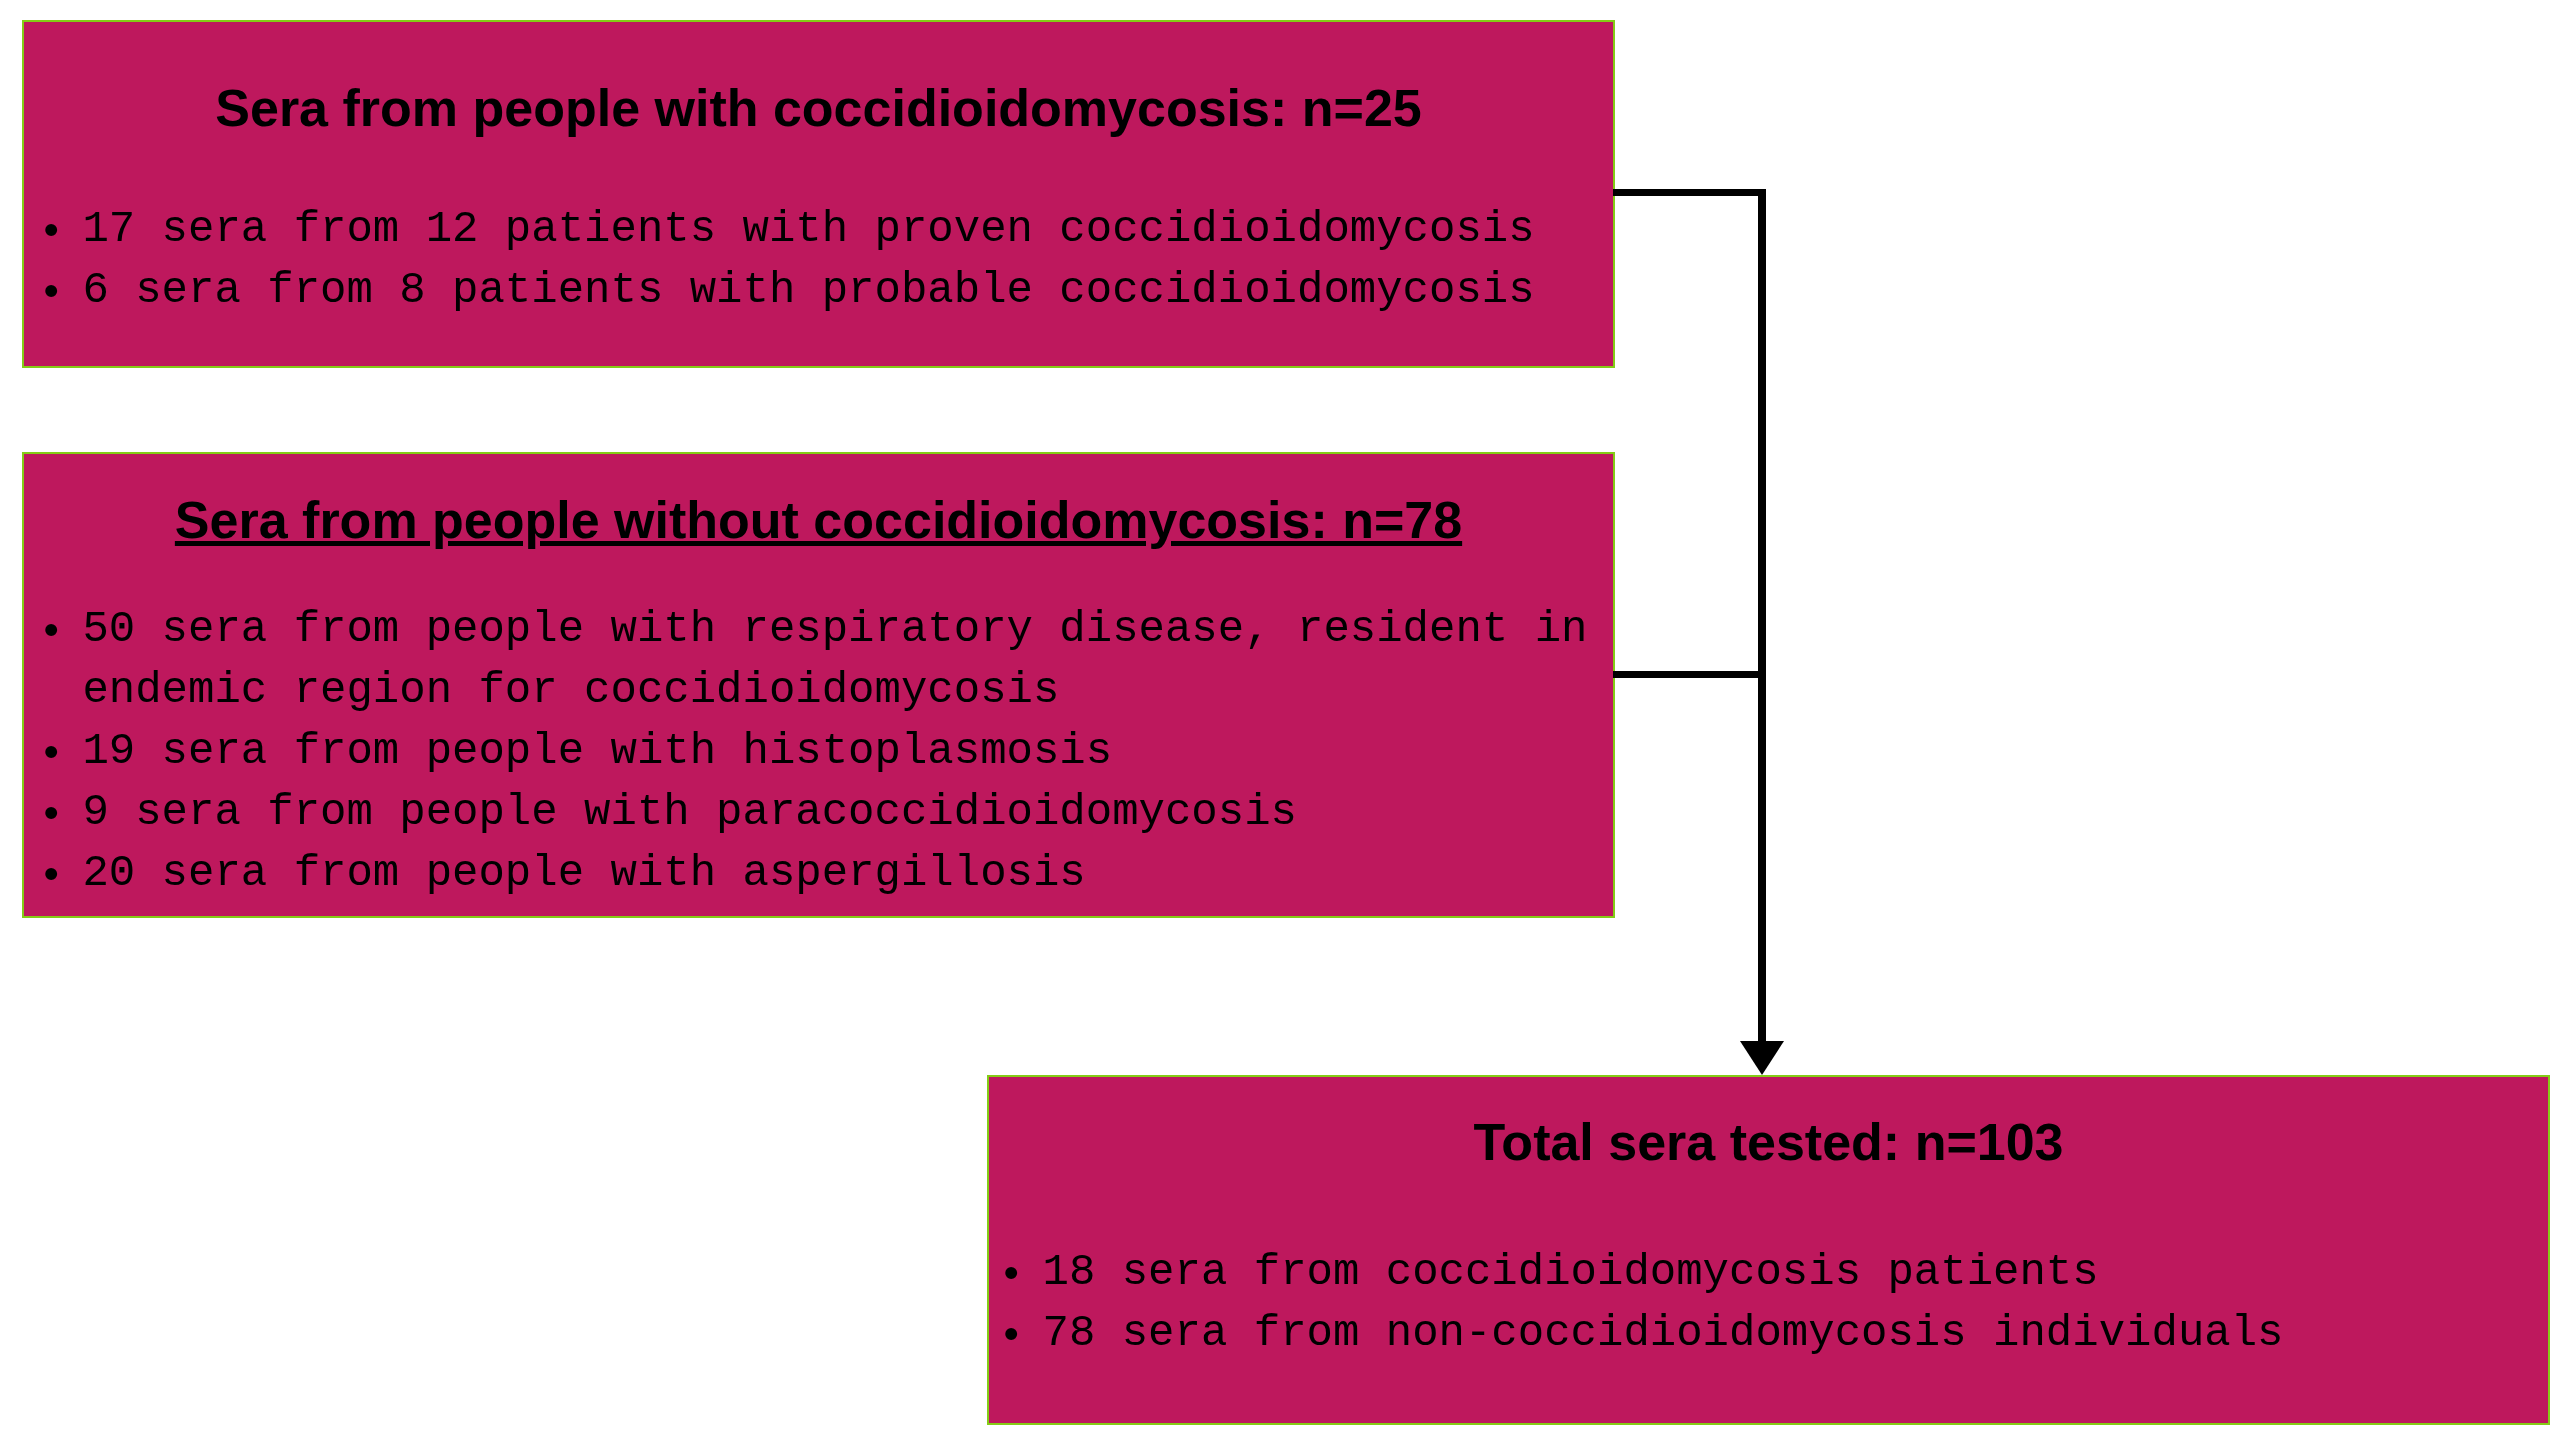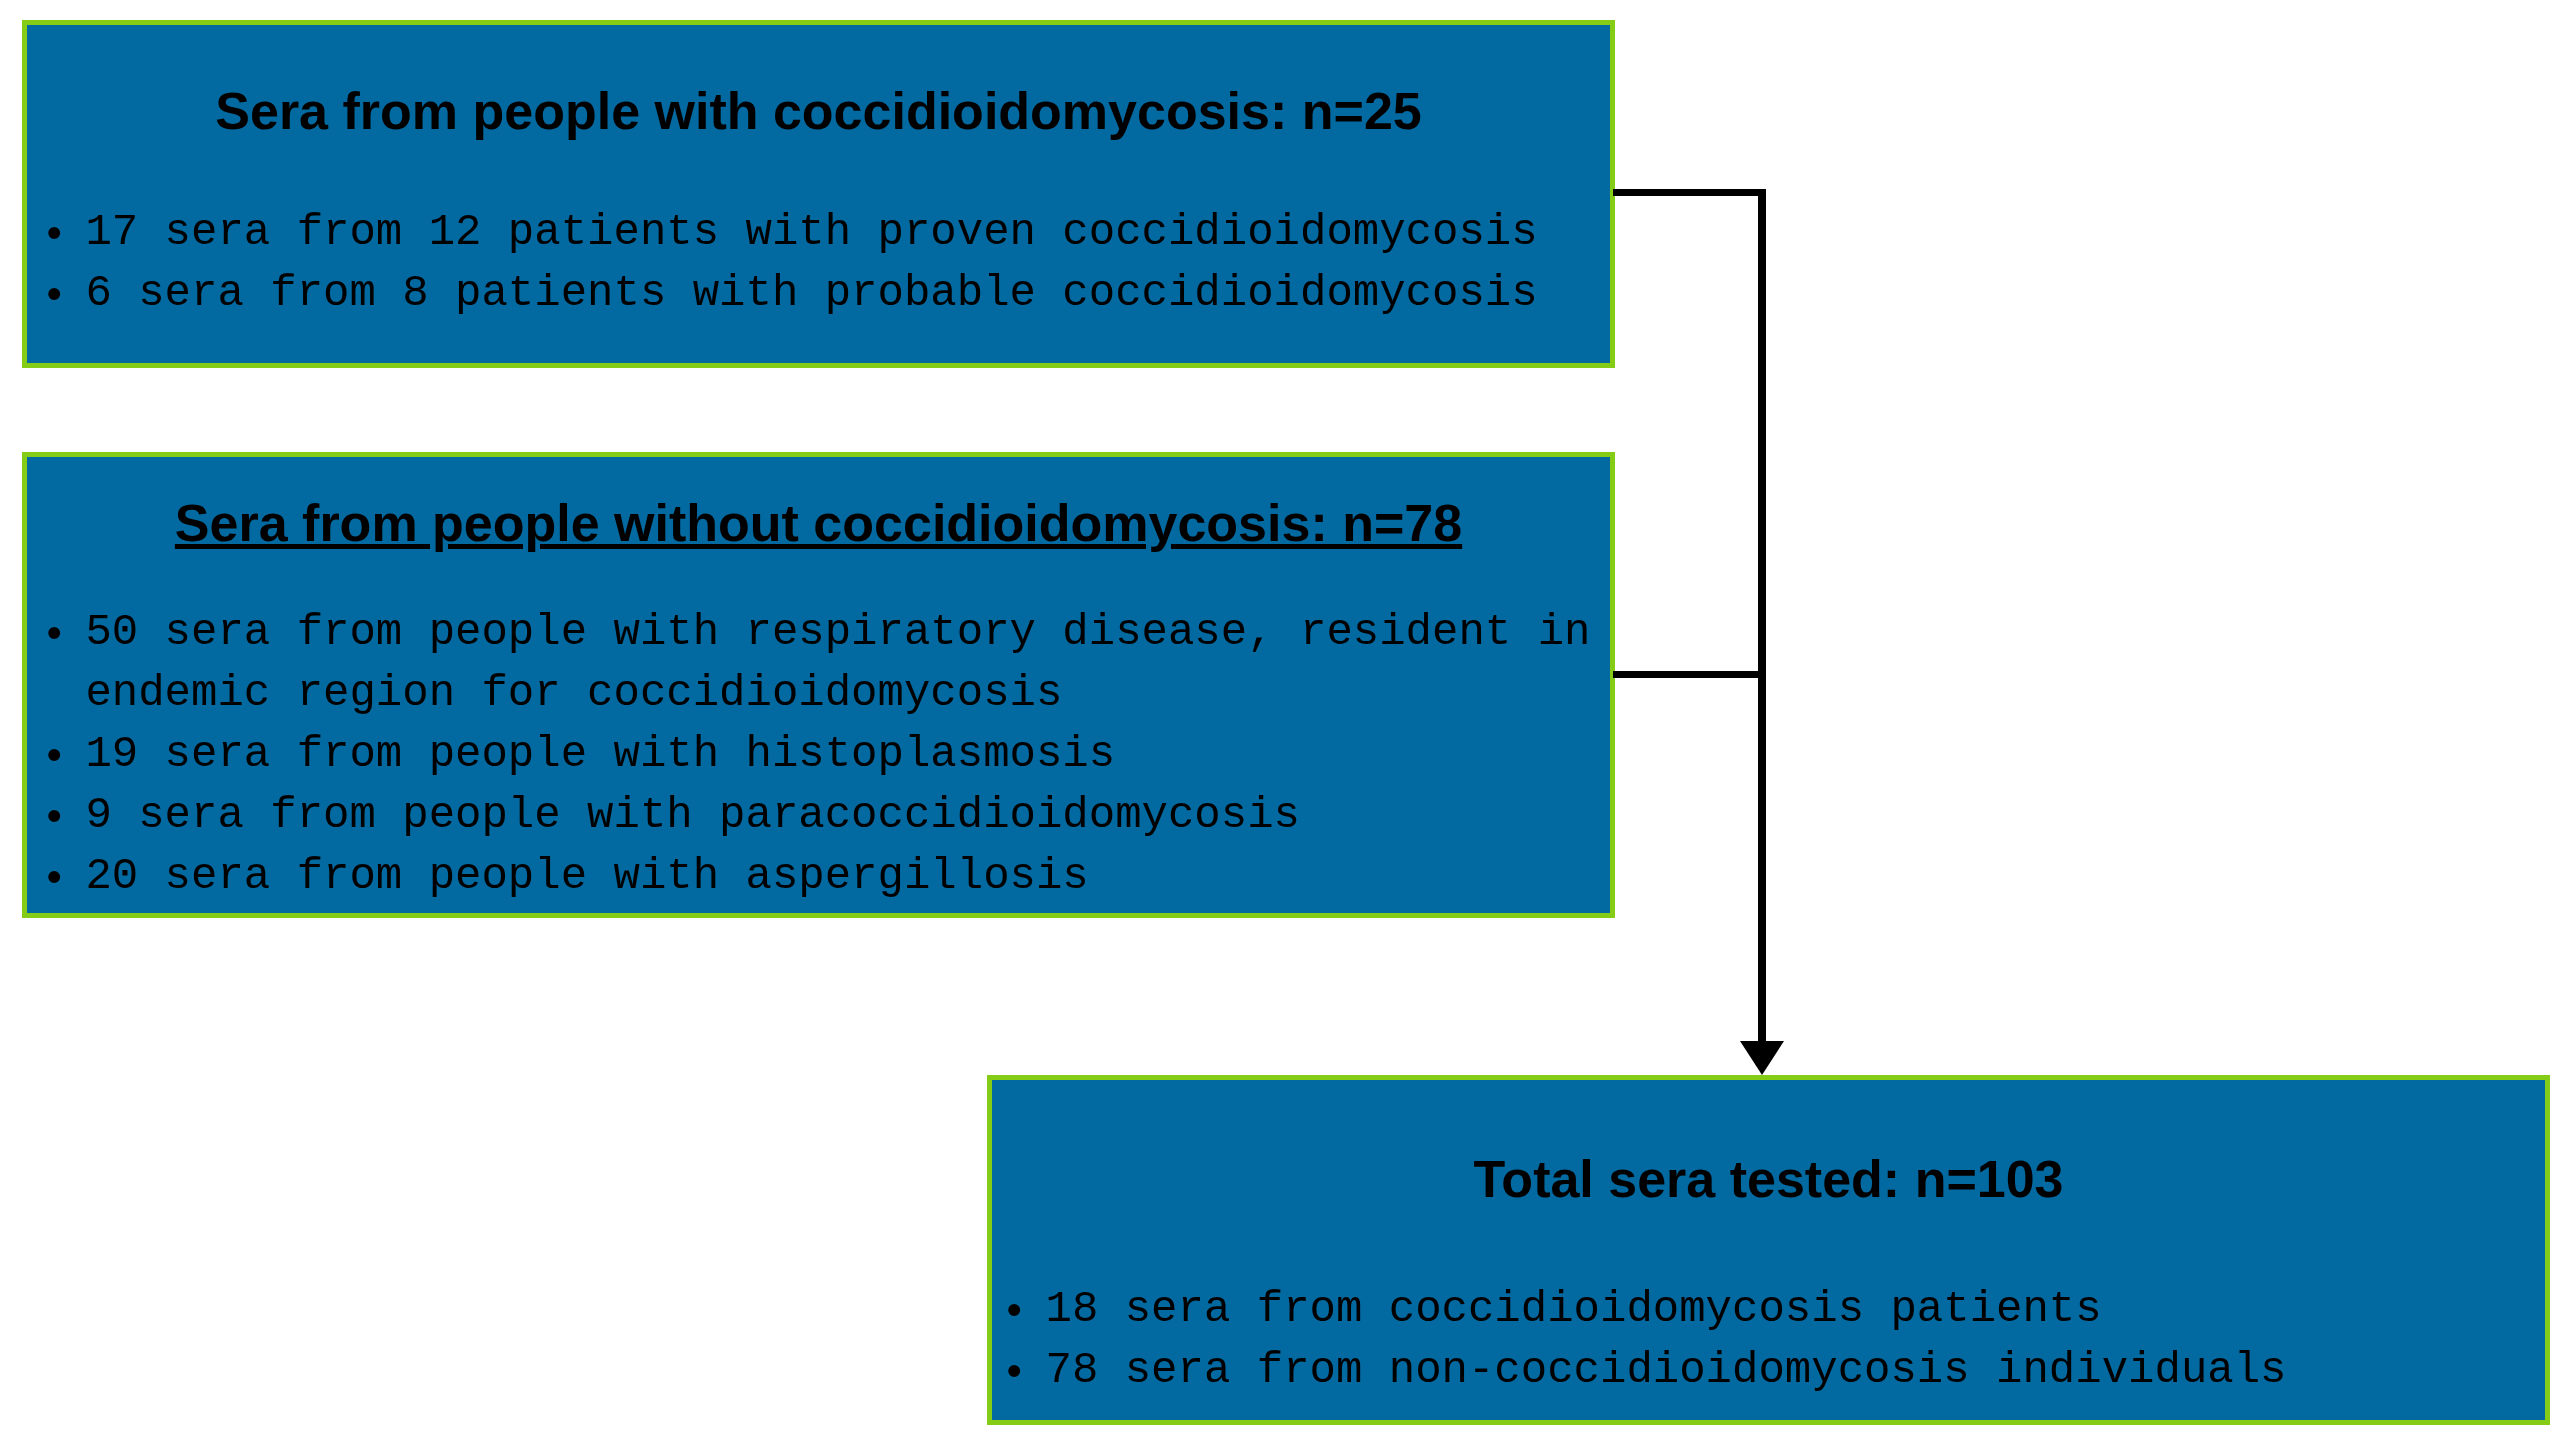--- a/index.html
+++ b/index.html
@@ -12,22 +12,22 @@
     width: 2563px;
     height: 1449px;
     font-family: "Liberation Sans", "DejaVu Sans", sans-serif;
     color: #000000;
     overflow: hidden;
   }
 
   .box {
     position: absolute;
     box-sizing: border-box;
-    border: 5px solid #84cc16;
-    background: #0369a1;
+    border: 2px solid #84cc16;
+    background: #be185d;
   }
 
   .box-title {
     font-weight: 700;
     font-size: 52px;
     line-height: 61px;
     text-align: center;
     white-space: nowrap;
   }
 
@@ -55,21 +55,21 @@
   #box-with .box-title { margin-top: 56px; }
   #box-with .bullet-list { margin-top: 60px; padding: 0 16px 0 19.4px; }
 
   
   #box-without { left: 22px; top: 452px; width: 1593px; height: 466px; }
   #box-without .box-title { margin-top: 36px; text-decoration: underline; }
   #box-without .bullet-list { margin-top: 48px; padding: 0 16px 0 19.4px; }
 
   
   #box-total { left: 987px; top: 1075px; width: 1563px; height: 350px; }
-  #box-total .box-title { margin-top: 69px; }
+  #box-total .box-title { margin-top: 35px; }
   #box-total .bullet-list { margin-top: 69px; padding: 0 16px 0 14.5px; }
 
   
   .connector {
     position: absolute;
     background: #000000;
   }
   #connector-top-h { left: 1613px; top: 189px; width: 149px; height: 7.3px; }
   #connector-mid-h { left: 1613px; top: 671px; width: 149px; height: 7.3px; }
   #connector-v     { left: 1758px; top: 189px; width: 8px;  height: 853px; }

